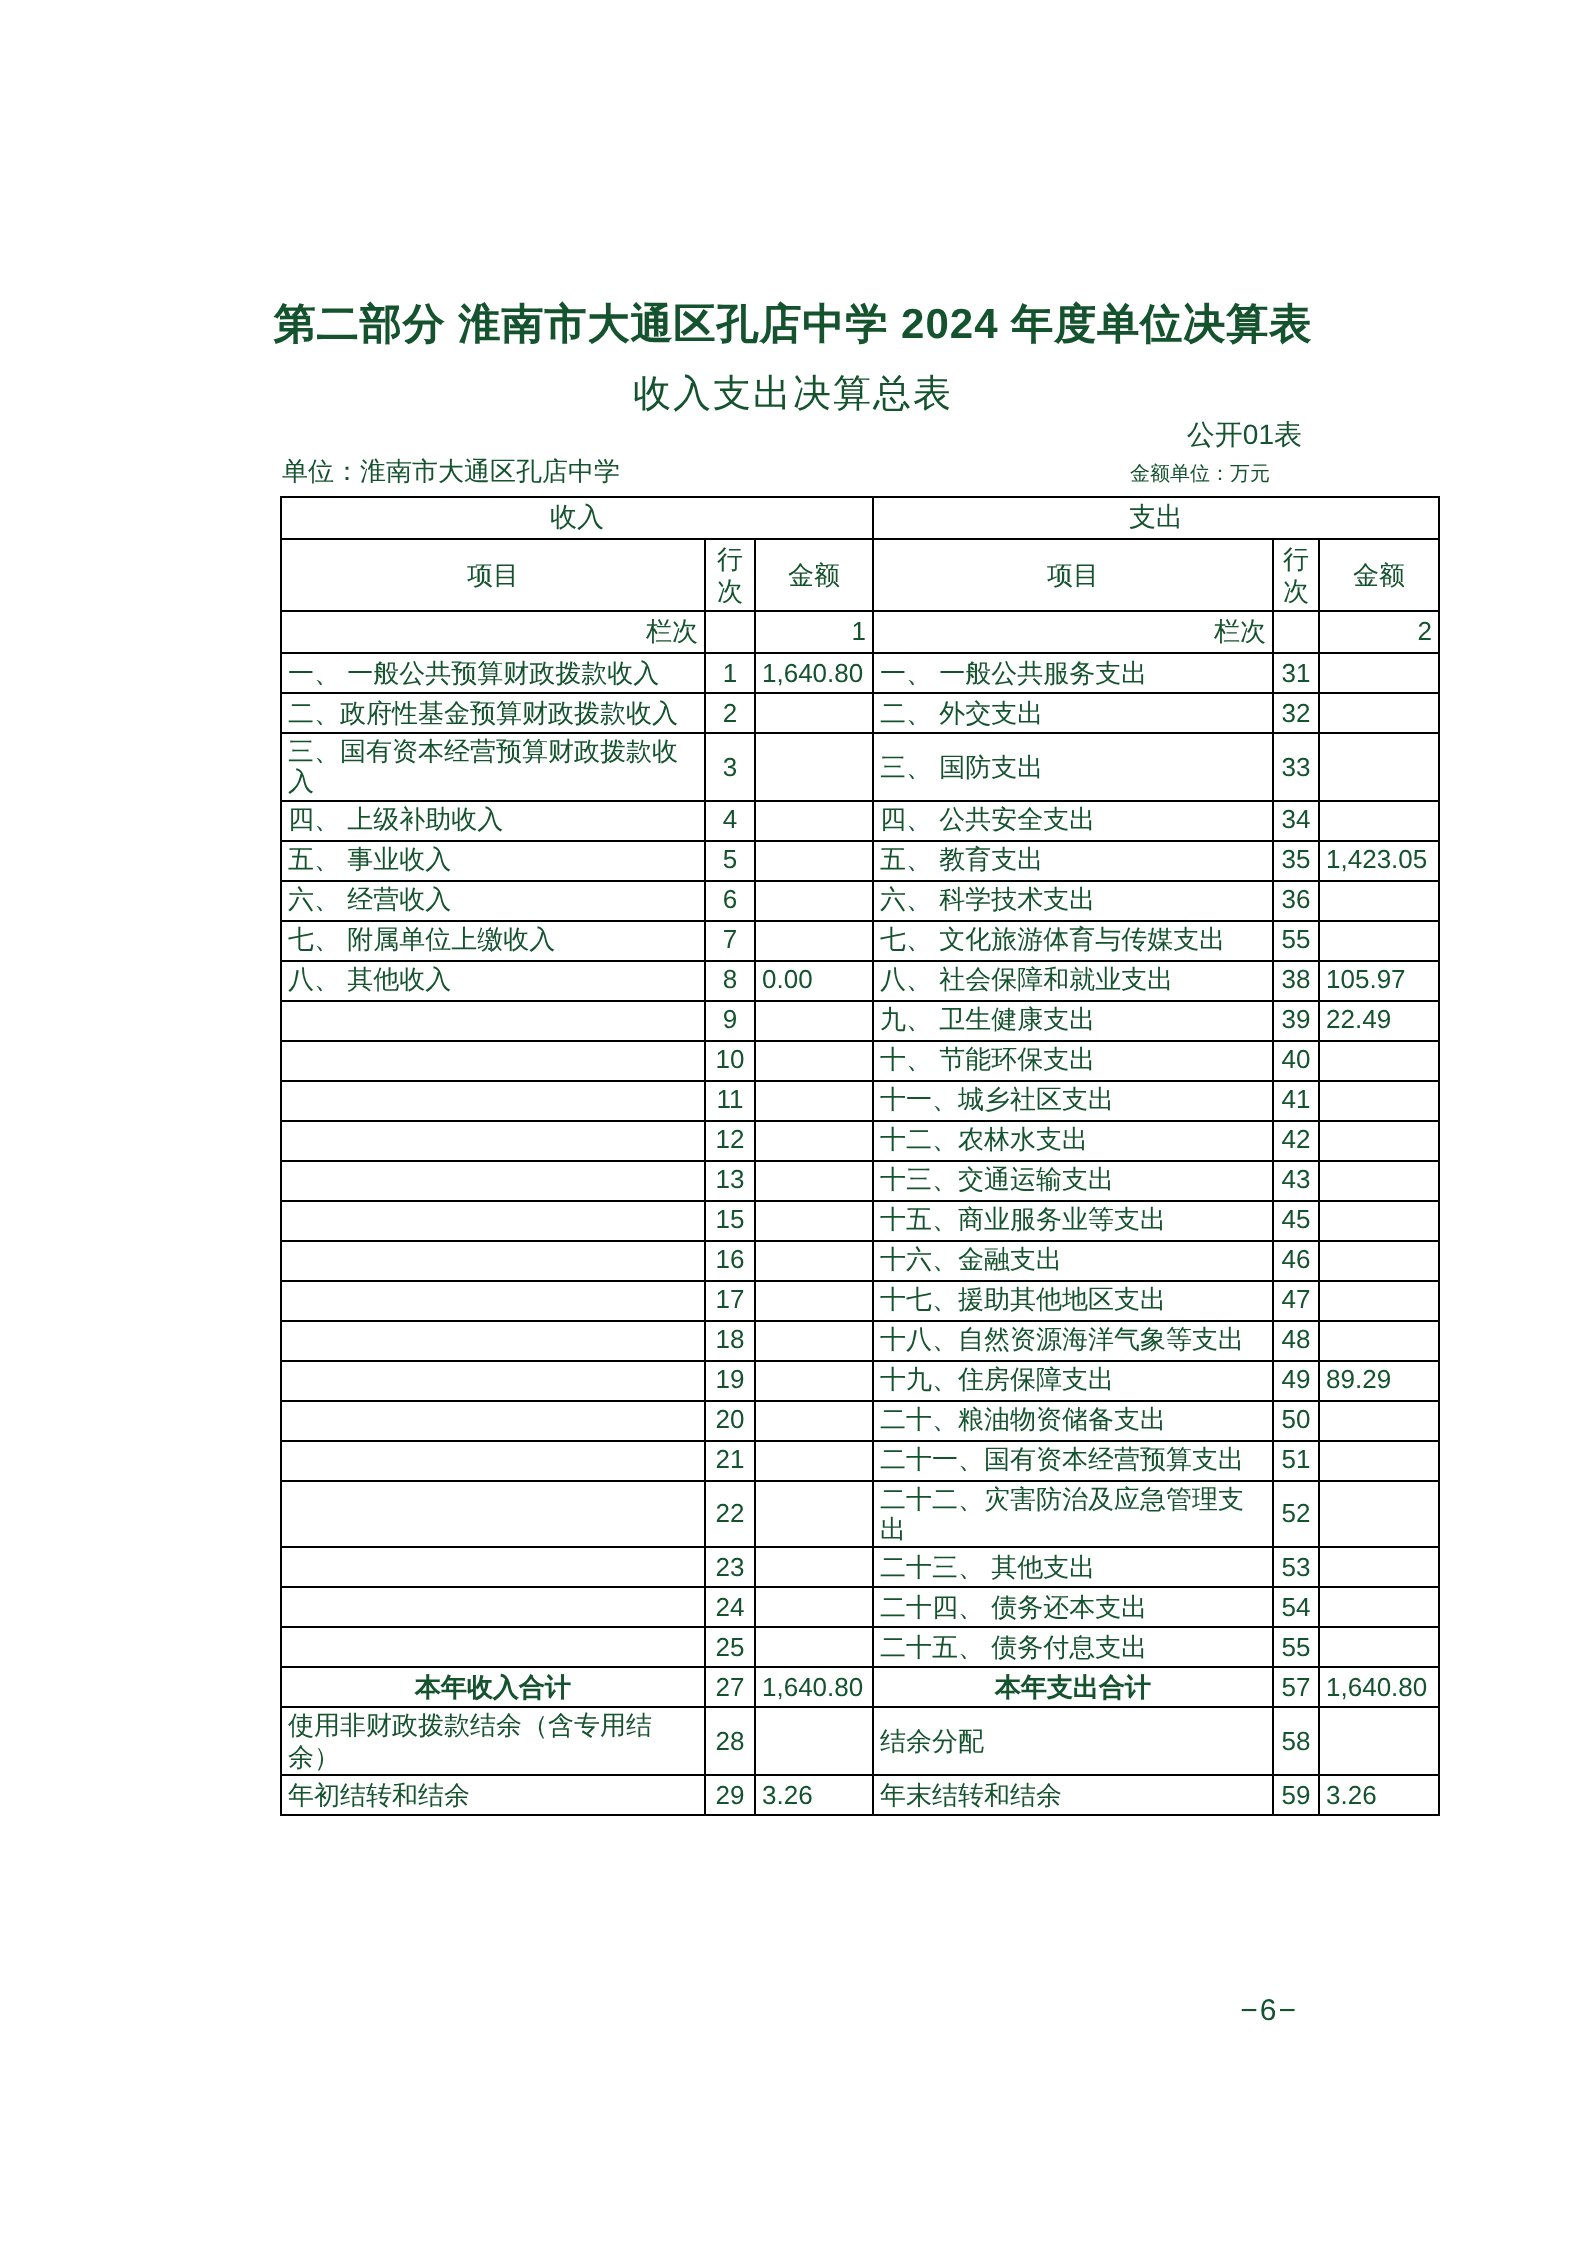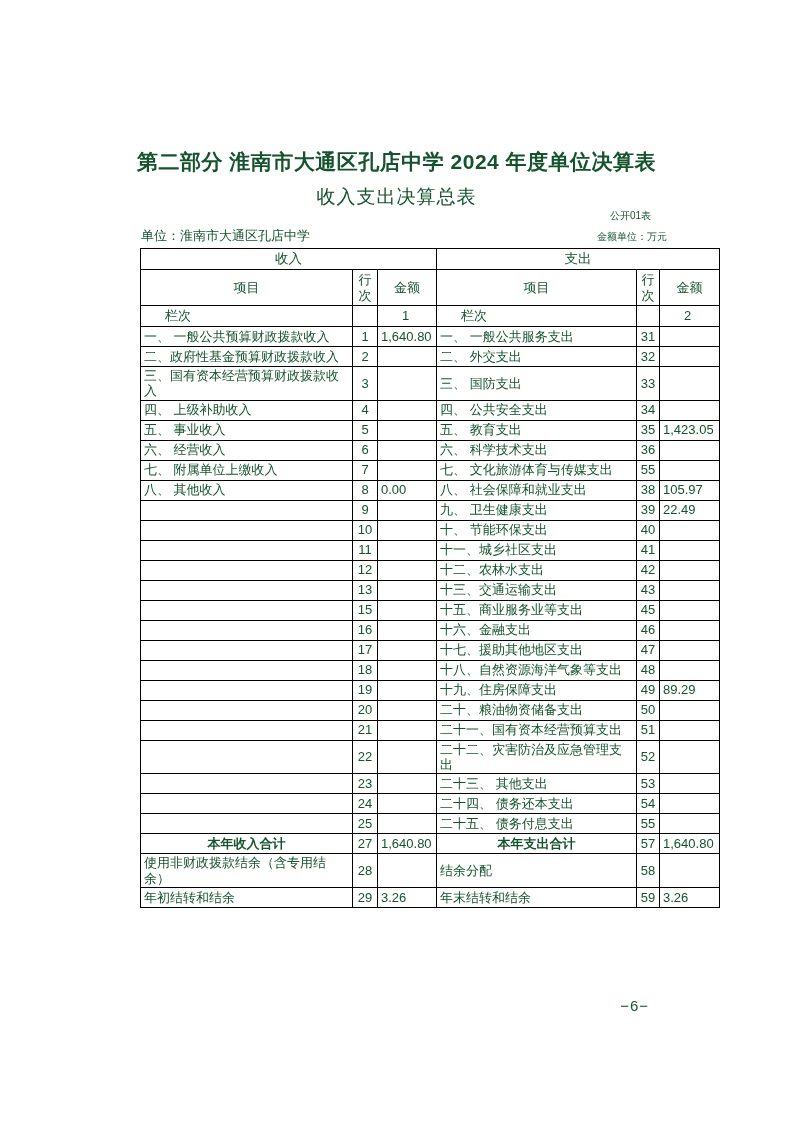--- a/index.html
+++ b/index.html
@@ -26,30 +26,30 @@
     position: absolute;
     top: 184px; left: 0; width: 100%;
     text-align: center;
     font-size: 19px;
     font-weight: 400;
     letter-spacing: 1px;
   }
   .table-code {
     position: absolute;
     top: 209px; right: 108px;
-    font-size: 10px;
+    font-size: 14px;
   }
   .org-line {
     position: absolute;
     top: 227px; left: 107px;
     font-size: 13px;
   }
   .amount-unit {
     position: absolute;
-    top: 230px; right: 92px;
+    top: 230px; right: 124px;
     font-size: 10px;
   }
   table.acct {
     position: absolute;
     top: 248px; left: 106px;
     width: 579px;
     border-collapse: collapse;
     table-layout: fixed;
   }
   table.acct th, table.acct td {
@@ -57,21 +57,21 @@
     font-size: 13px;
     font-weight: 400;
     line-height: 1.18;
     vertical-align: middle;
     padding: 1px 3px;
     overflow: hidden;
   }
   tr.sec-row th { height: 21px; text-align: center; font-size: 13.5px; }
   tr.colhead-row th { height: 36px; text-align: center; }
   tr.colhead-row th.line-h { padding: 1px 1px; }
-  tr.index-row td { height: 21px; text-align: left; padding-left: 24px; }
+  tr.index-row td { height: 21px; text-align: right; padding-left: 24px; }
   tr.data-row td { height: 20px; }
   td.item { text-align: left; }
   td.line { text-align: center; padding: 1px 1px; }
   td.amount { text-align: left; }
   tr.total-row td.item { font-weight: 700; text-align: center; margin-left: 24px; }
   .page-number {
     position: absolute;
     top: 997px; right: 110px;
     font-size: 15px;
     letter-spacing: 1px;

